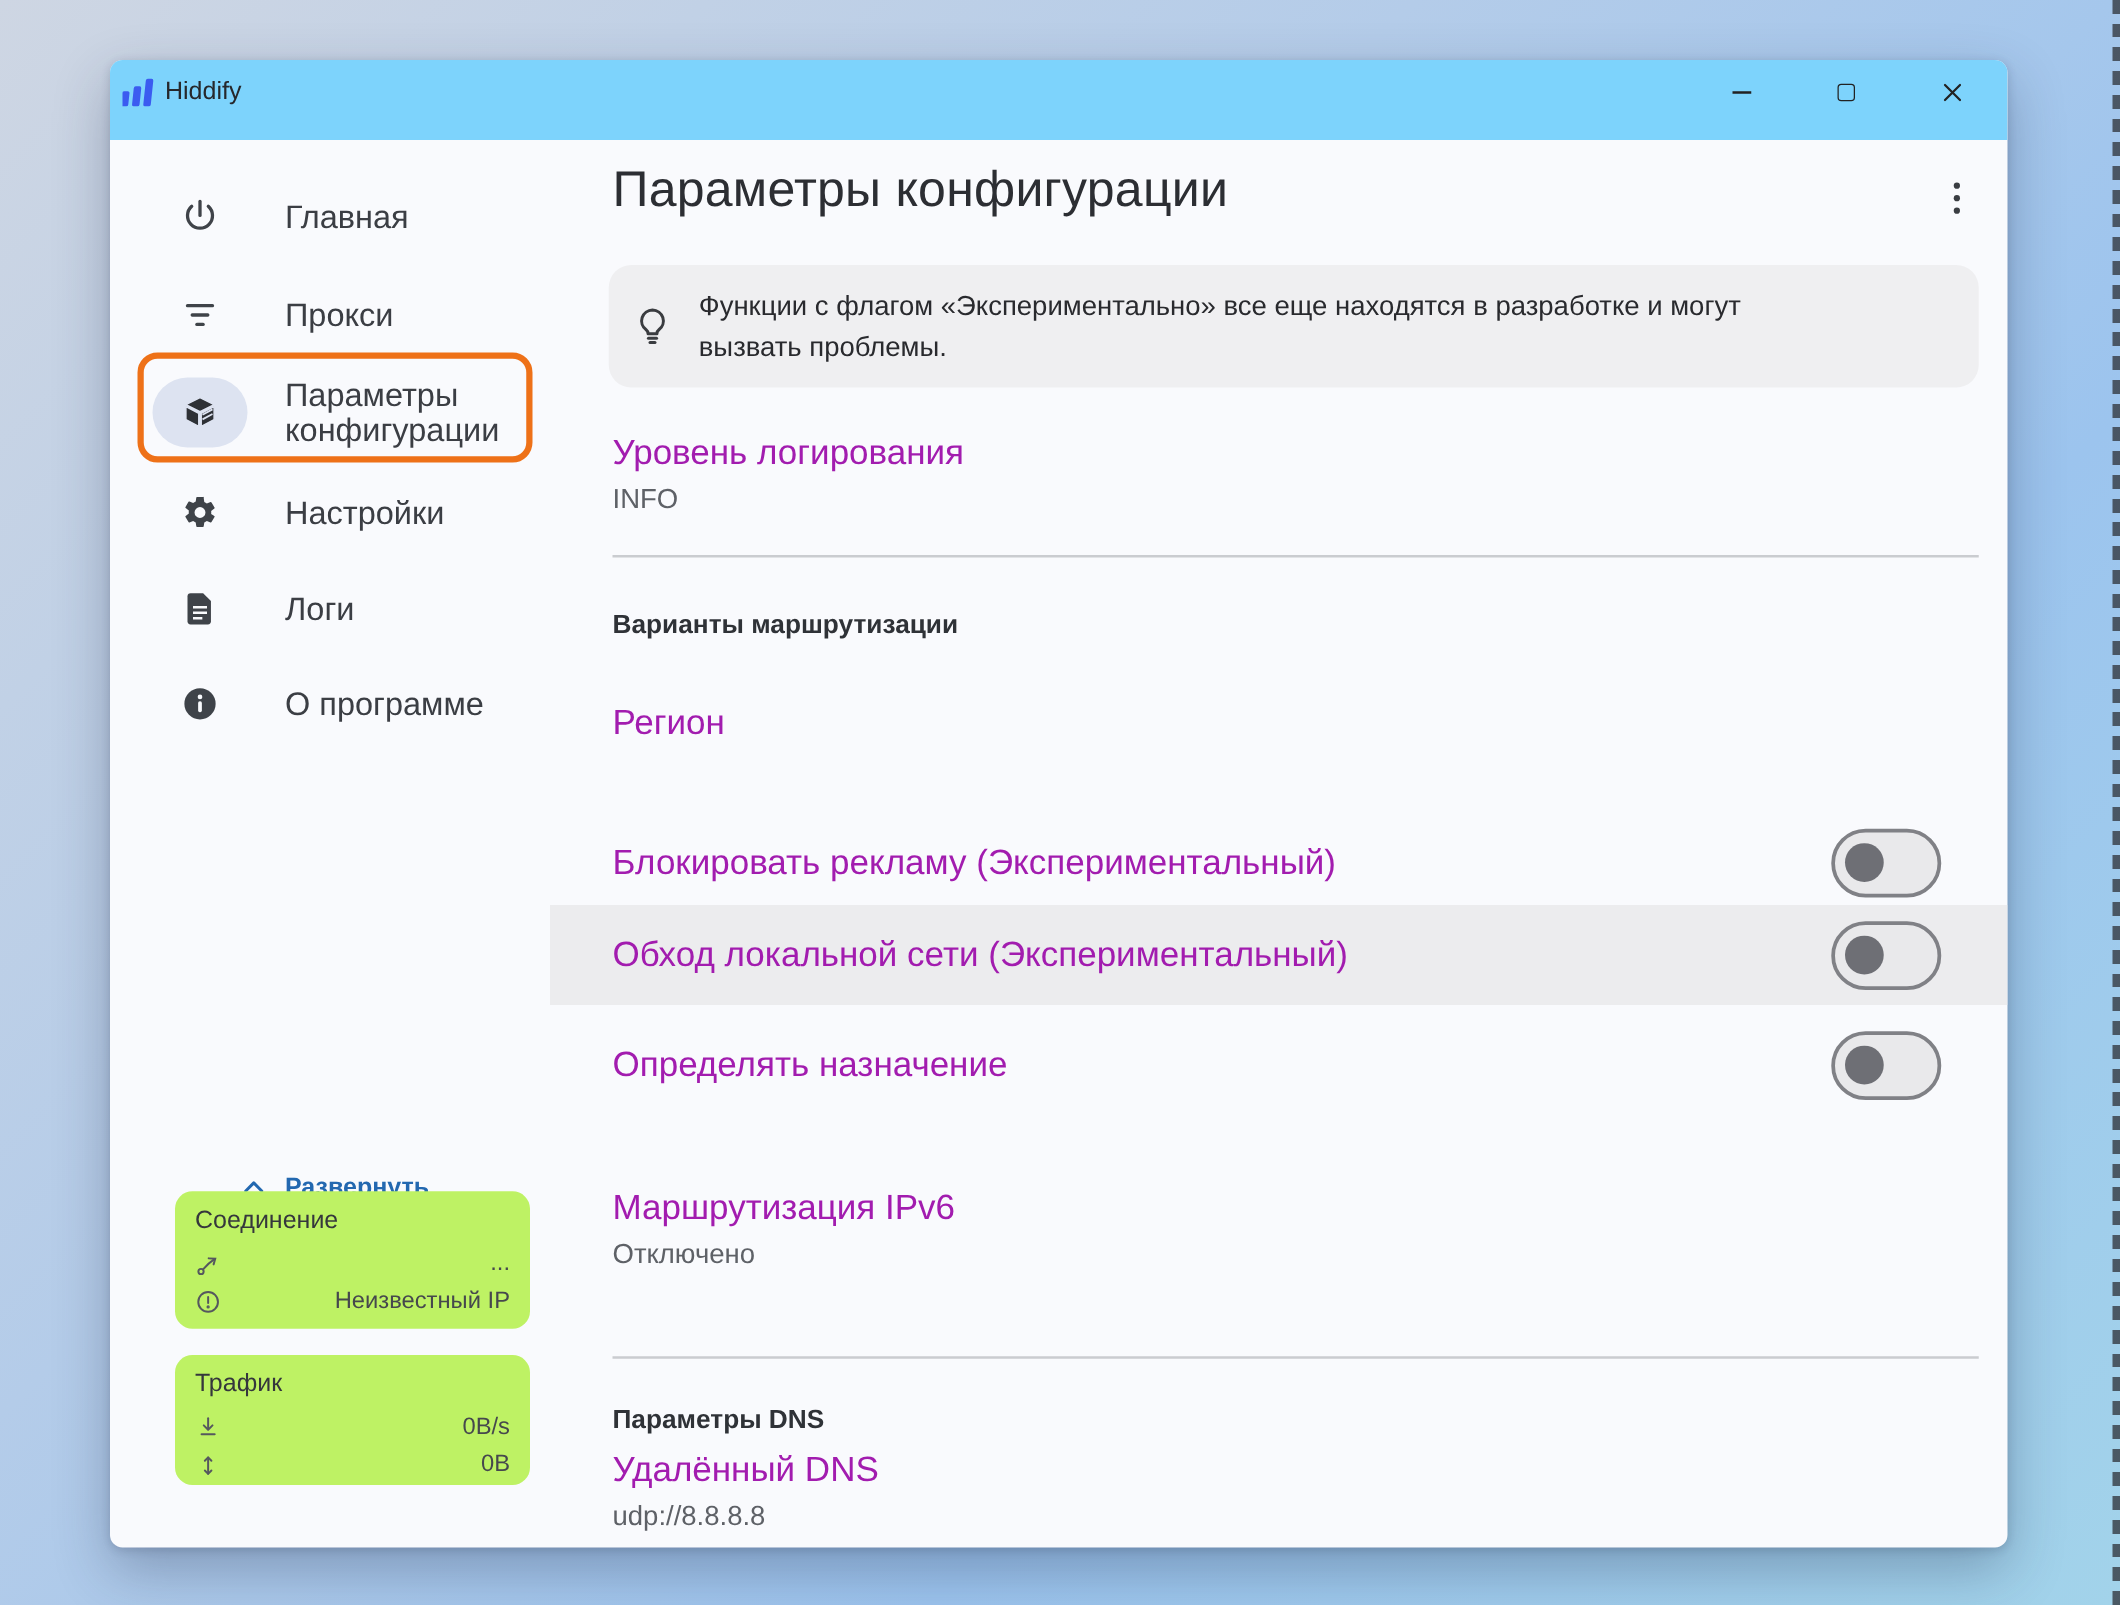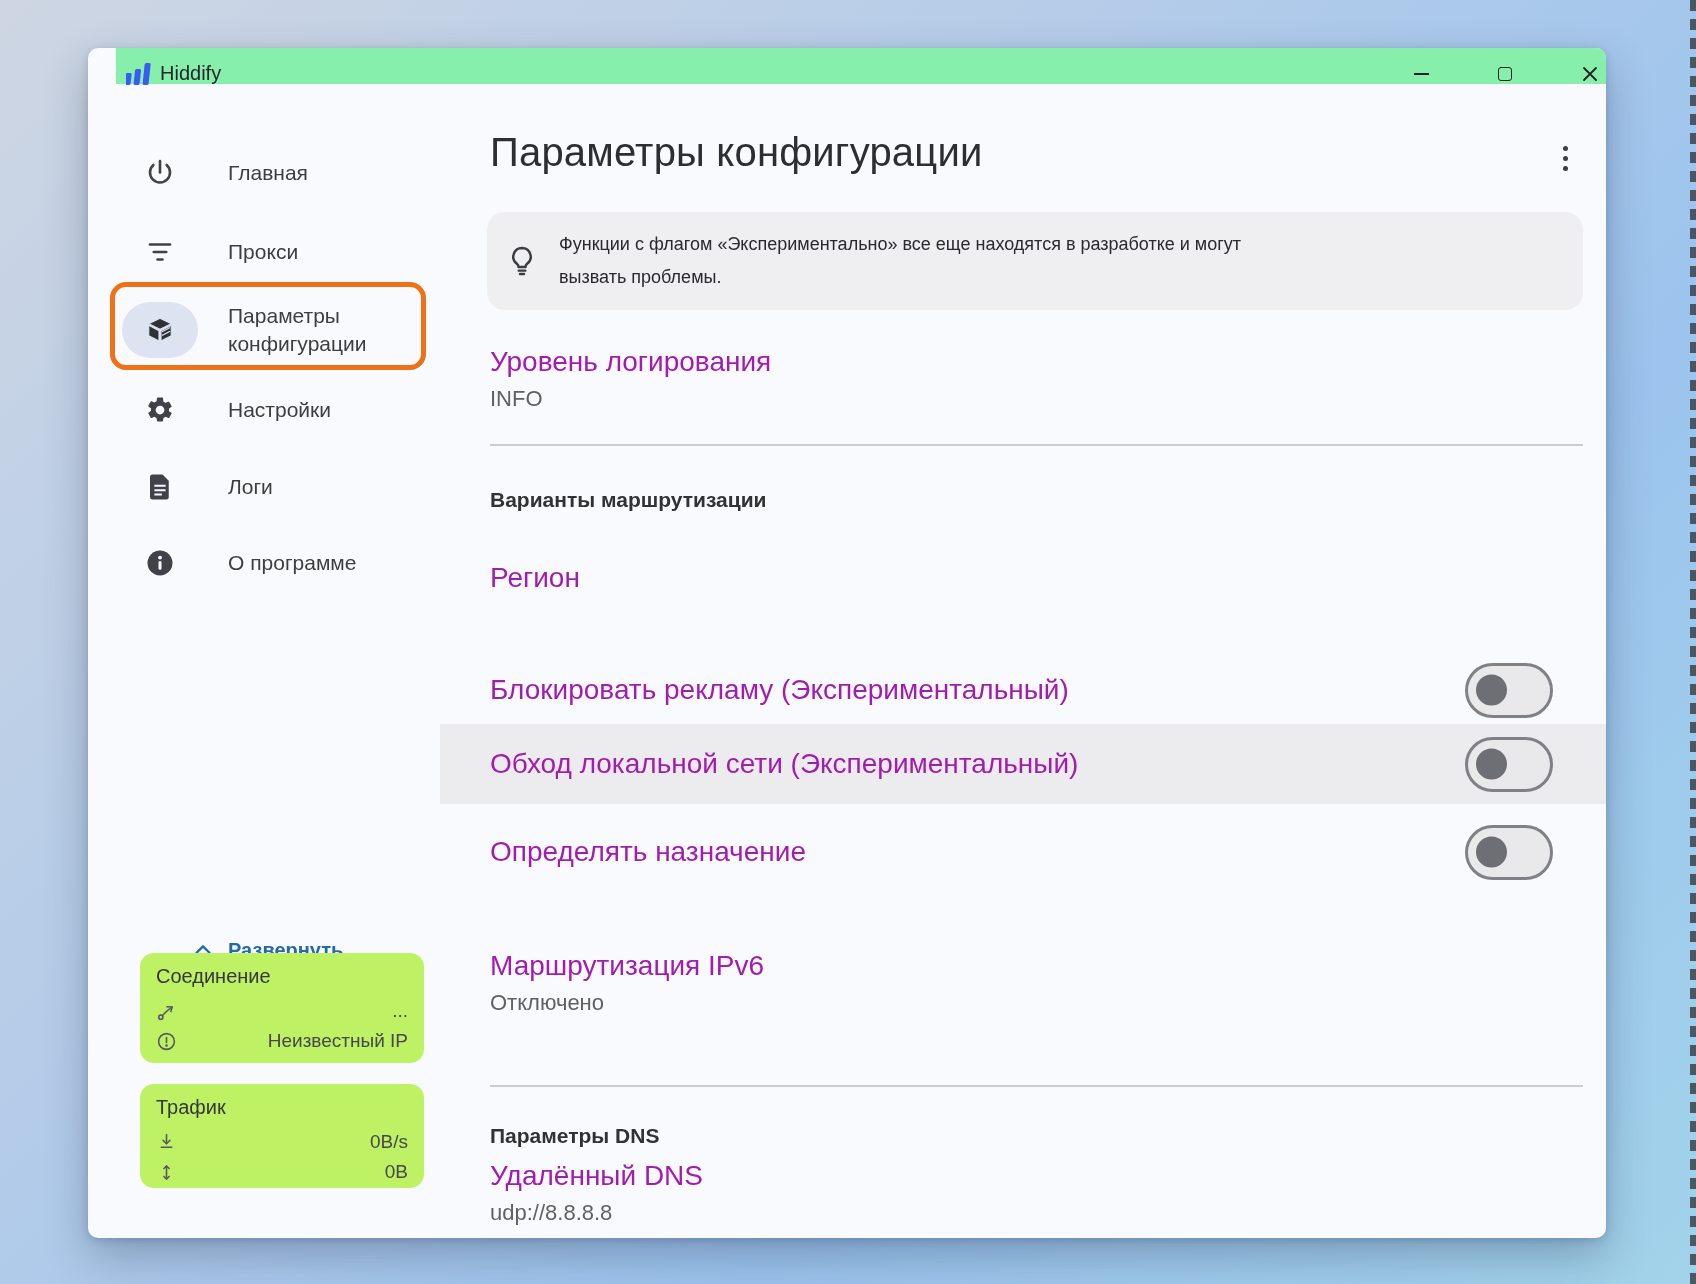--- a/index.html
+++ b/index.html
@@ -11,38 +11,38 @@
   }
   
   .edge-strip { position:absolute; right:0; top:0; bottom:0; width:6px;
     background:repeating-linear-gradient(to bottom,#343a42 0 11px,rgba(52,58,66,0) 11px 19px); opacity:.8; }
 
   
   .window { position:absolute; left:88px; top:48px; width:1518px; height:1190px;
     background:#f9fafd; border-radius:10px; overflow:hidden;
     box-shadow:0 18px 45px rgba(30,40,70,.30), 0 2px 8px rgba(30,40,70,.18); }
 
-  .titlebar { position:absolute; left:0; top:0; right:0; height:36px; background:#86efac;margin-left:28px; }
+  .titlebar { position:absolute; left:0; top:0; right:0; height:64px; background:#7dd3fc; }
   .logo { position:absolute; left:10px; top:13px; width:26px; height:26px; }
   .win-title { position:absolute; left:44px; top:14px; font-size:20px; color:#26282c; }
   .win-btn { position:absolute; top:0; width:56px; height:52px; display:flex; align-items:center; justify-content:center; cursor:default; }
   .btn-min { left:1277px; } .btn-max { left:1361px; } .btn-close { left:1446px; }
   .glyph-min { width:15px; height:2px; background:#222; }
   .glyph-max { width:14px; height:14px; border:1.8px solid #222; border-radius:3px; }
 
   .body { position:absolute; top:52px; left:0; right:0; bottom:0; display:flex; }
 
   
   .sidebar { position:relative; width:352px; flex:0 0 352px; }
   .nav-item { position:absolute; left:0; width:352px; height:78px; cursor:pointer; }
   .nav-icon { position:absolute; left:48px; top:50%; transform:translateY(-50%); width:48px; height:48px;
     display:flex; align-items:center; justify-content:center; }
   .nav-icon svg { width:30px; height:30px; }
   .nav-label { position:absolute; left:140px; top:50%; transform:translateY(-50%); width:185px;
-    font-size:21px; line-height:28px; color:#3b3e44; }
+    font-size:26px; line-height:28px; color:#3b3e44; }
   .pill { position:absolute; left:34px; top:11px; width:76px; height:56px; border-radius:28px; background:#dde3f1; }
   .callout { position:absolute; left:22px; top:182px; width:316px; height:88px;
     border:5px solid #ee7118; border-radius:16px; pointer-events:none; z-index:5; }
 
   .expand-row { position:absolute; left:104px; top:818px; height:32px; display:flex; align-items:center; gap:14px; cursor:pointer;margin-top:16px; }
   .expand-row svg { width:22px; height:22px; }
   .expand-label { font-size:20px; font-weight:bold; color:#2368b0; }
 
   .side-card { position:absolute; left:52px; width:284px; background:#bef264; border-radius:14px; padding:12px 16px 8px; }
   .card-conn { top:853px; height:110px; }
@@ -55,21 +55,21 @@
   
   .content { position:relative; flex:1; }
   .page-title { position:absolute; left:50px; top:30px; font-size:40px; font-weight:400; color:#2c2e33; letter-spacing:.2px; }
   .kebab { position:absolute; right:26px; top:34px; width:30px; height:48px;
     display:flex; flex-direction:column; align-items:center; justify-content:center; gap:5px; cursor:pointer; }
   .kebab i { width:5px; height:5px; border-radius:50%; background:#3a3d42; }
 
   .banner { position:absolute; left:47px; top:112px; width:1096px; height:98px; background:#efeff1;
     border-radius:18px; display:flex; align-items:center; padding:0 20px 0 18px; }
   .banner svg { width:34px; height:34px; flex:0 0 34px; margin-right:20px; }
-  .banner-text { font-size:18px; line-height:33px; color:#292a2e; }
+  .banner-text { font-size:22px; line-height:33px; color:#292a2e; }
 
   .block { position:absolute; left:50px; right:23px; }
   .row-title { font-size:28px; color:#a21caf; line-height:36px; }
   .row-value { font-size:22px; color:#5e6167; line-height:30px; margin-top:4px; }
   .divider { position:absolute; left:50px; right:23px; height:2px; background:#caccd0; }
   .section-h { position:absolute; left:50px; font-size:21px; font-weight:bold; color:#2f3237; }
 
   .toggle-row { position:absolute; left:0; right:0; height:80px; display:flex; align-items:center;
     padding:0 53px 0 50px; justify-content:space-between;gap:28px; }
   .toggle-row.hl { background:#ececee; }

